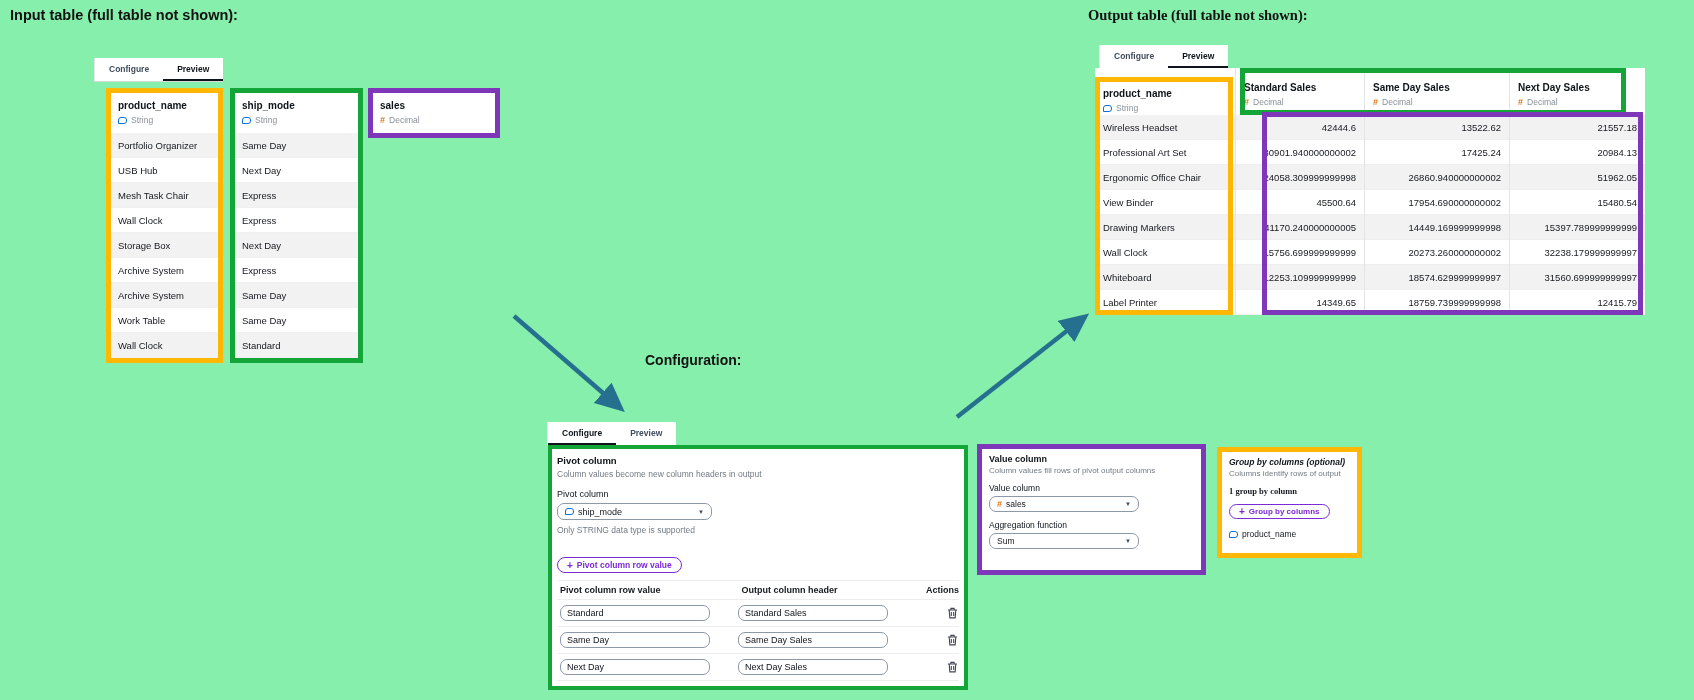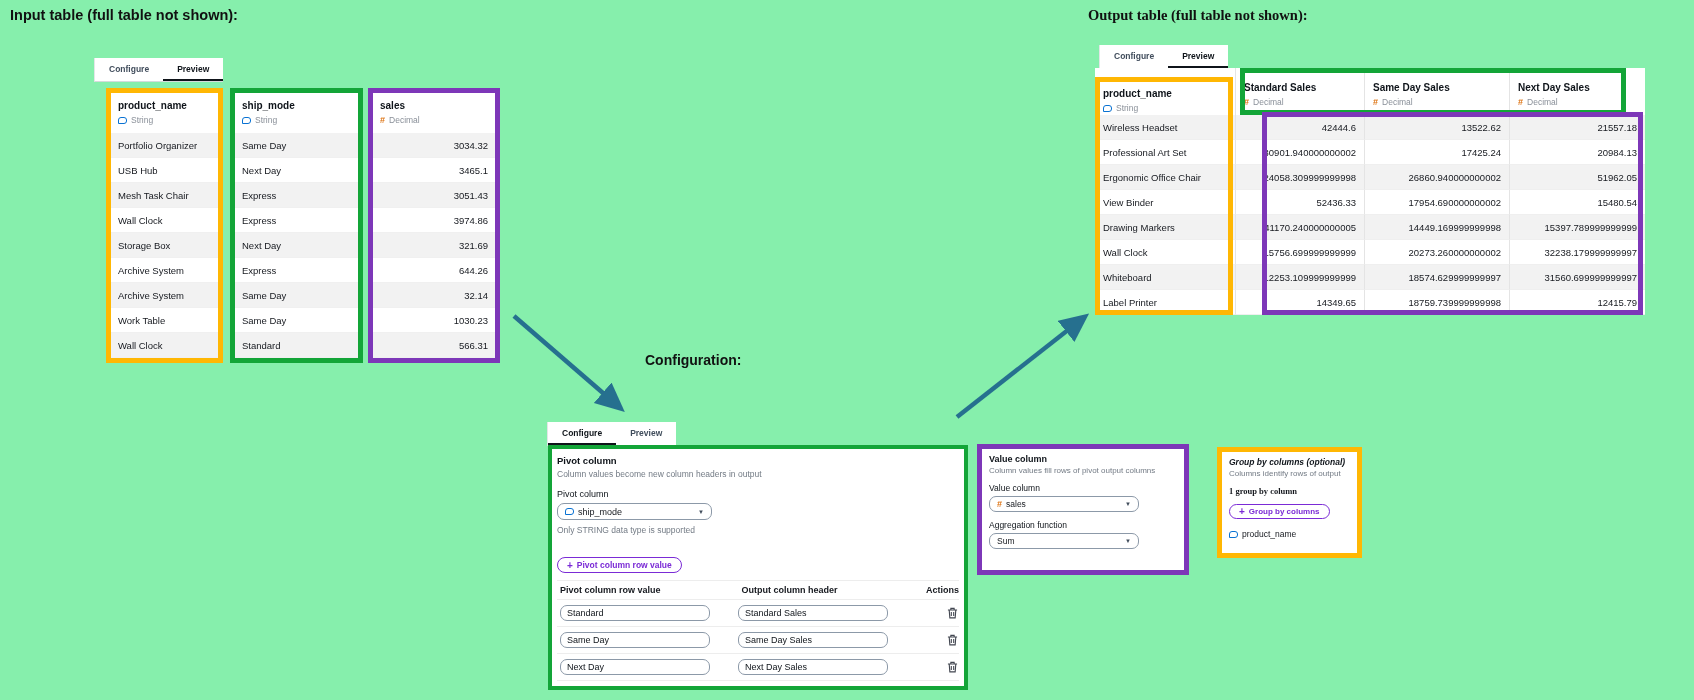--- a/index.html
+++ b/index.html
@@ -67,21 +67,21 @@
   .map-head { display:flex; align-items:center; height:20px; margin-top:7px; border-top:1px solid #ededed; border-bottom:1px solid #ededed; font-size:9px; font-weight:bold; }
   .mh1 { margin-left:3px; width:155px; }
   .mh2 { margin-left:28px; width:155px; }
   .mh3 { margin-left:31px; }
   .map-row { display:flex; align-items:center; height:27px; border-bottom:1px solid #ededed; }
   .map-row input { width:155px; height:16px; border:1px solid #8c99a8; border-radius:7px; font-size:9px; padding:0 6px; font-family:inherit; color:#0f141a; background:#fff; }
   .map-row input.in2 { margin-left:28px; }
   .map-row input.in1 { margin-left:3px; }
   .map-row .trash-btn { margin-left:58px; }
 
-  .val-box { position:absolute; left:977px; top:444px; width:212px; height:131px; border:5px solid var(--c-purple); background:#fff; padding:5px 7px; }
+  .val-box { position:absolute; left:977px; top:444px; width:229px; height:131px; border:5px solid var(--c-purple); background:#fff; padding:5px 7px; }
   .val-box .sec-head { font-size:9px; }
   .val-box .sec-desc { font-size:8px; margin-top:2px; white-space:nowrap; }
   .val-box .fld-label { font-size:8.5px; margin-top:8px; }
   .val-box .dd { width:150px; height:16px; margin-top:3px; font-size:8.5px; }
 
   .grp-box { position:absolute; left:1217px; top:447px; width:145px; height:111px; border:5px solid var(--c-yellow); background:#fff; padding:5px 7px; }
   .grp-box .sec-head { font-size:8.5px;font-style:italic; }
   .grp-box .sec-desc { font-size:8px; margin-top:2px; white-space:nowrap; }
   .grp-count { font-size:8.5px; font-weight:bold; margin-top:8px;font-family:Liberation Serif, serif; }
   .grp-box .pbtn { margin-top:8px; height:15px; font-size:8px; }
@@ -150,31 +150,20 @@
     </div>
 
     <div class="colbox b-purple" style="left:278px;width:132px;">
       <div class="ihead">
         <div class="colname">sales</div>
         <div class="coltype">
             <span class="dec-ic">#</span>
             <span>Decimal</span>
           </div>
       </div>
-      <div id="in-col-2">
-          <div class="icell stripe num">3034.32</div>
-          <div class="icell num">3465.1</div>
-          <div class="icell stripe num">3051.43</div>
-          <div class="icell num">3974.86</div>
-          <div class="icell stripe num">321.69</div>
-          <div class="icell num">644.26</div>
-          <div class="icell stripe num">32.14</div>
-          <div class="icell num">1030.23</div>
-          <div class="icell stripe num">566.31</div>
-        </div>
     </div>
   </div>
 
   <div class="out-card">
     <div class="tabstrip">
       <div class="tab">Configure</div>
       <div class="tab active">Preview</div>
     </div>
 
     <div class="out-table" id="out-grid">
@@ -213,21 +202,21 @@
         <div class="ocell stripe num last">21557.18</div>
         <div class="ocell">Professional Art Set</div>
         <div class="ocell num">30901.940000000002</div>
         <div class="ocell num">17425.24</div>
         <div class="ocell num last">20984.13</div>
         <div class="ocell stripe">Ergonomic Office Chair</div>
         <div class="ocell stripe num">24058.309999999998</div>
         <div class="ocell stripe num">26860.940000000002</div>
         <div class="ocell stripe num last">51962.05</div>
         <div class="ocell">View Binder</div>
-        <div class="ocell num">52436.33</div>
+        <div class="ocell num">45500.64</div>
         <div class="ocell num">17954.690000000002</div>
         <div class="ocell num last">15480.54</div>
         <div class="ocell stripe">Drawing Markers</div>
         <div class="ocell stripe num">41170.240000000005</div>
         <div class="ocell stripe num">14449.169999999998</div>
         <div class="ocell stripe num last">15397.789999999999</div>
         <div class="ocell">Wall Clock</div>
         <div class="ocell num">15756.699999999999</div>
         <div class="ocell num">20273.260000000002</div>
         <div class="ocell num last">32238.179999999997</div>

